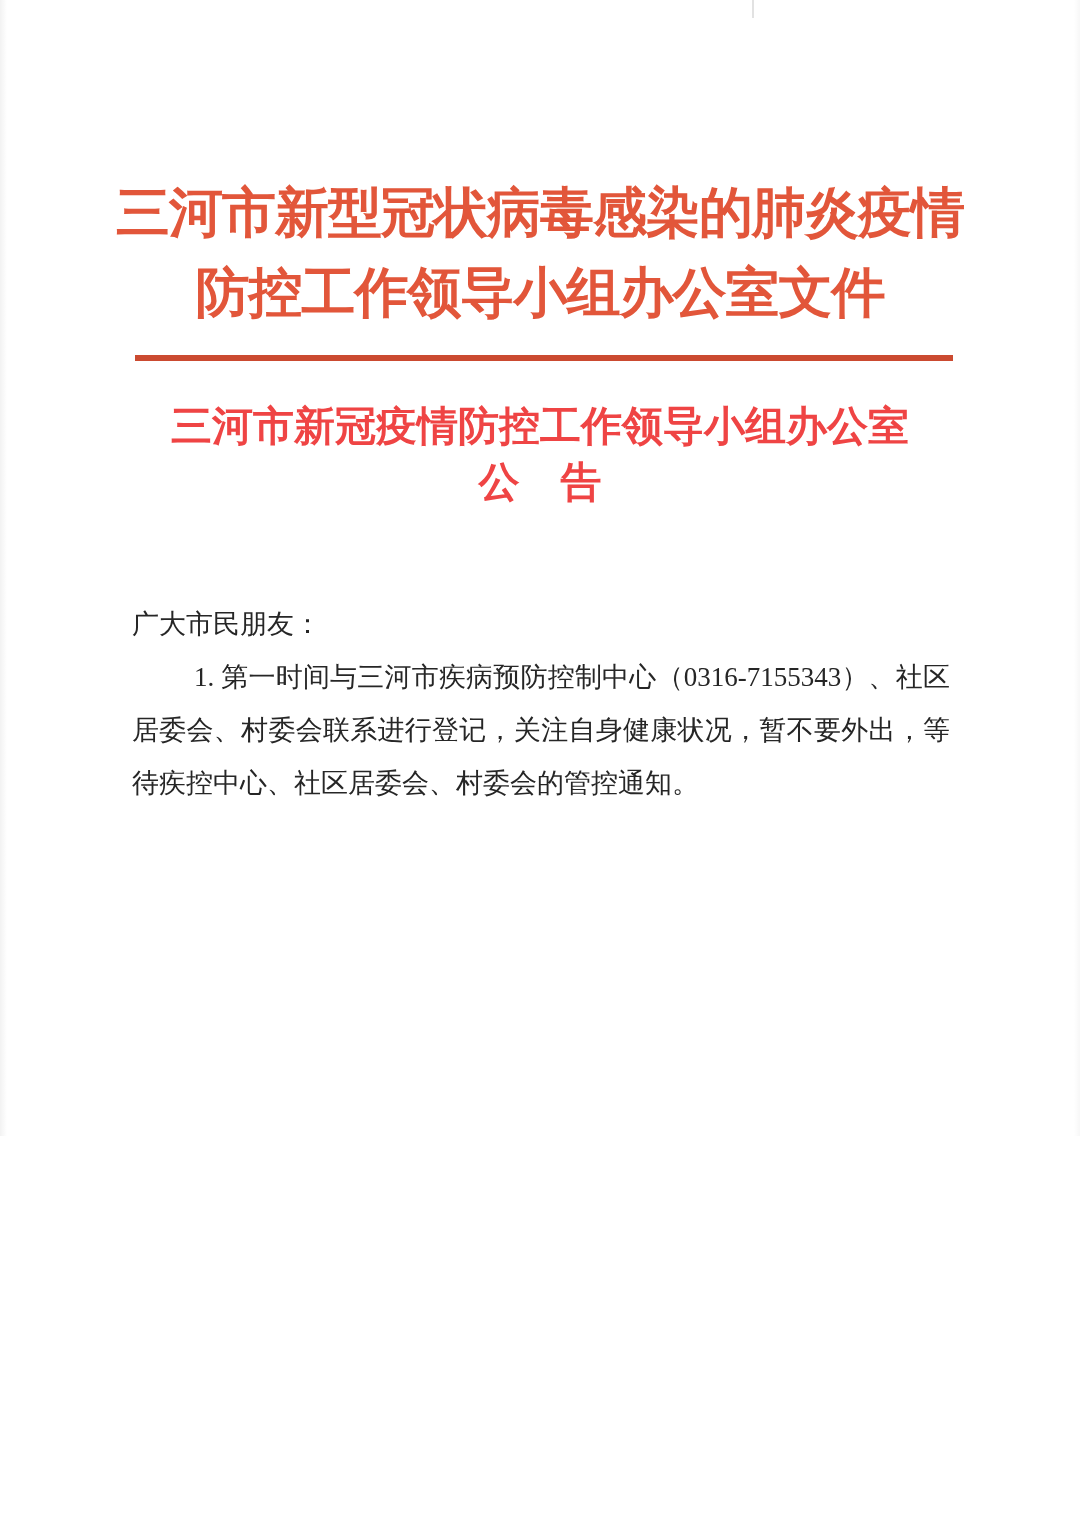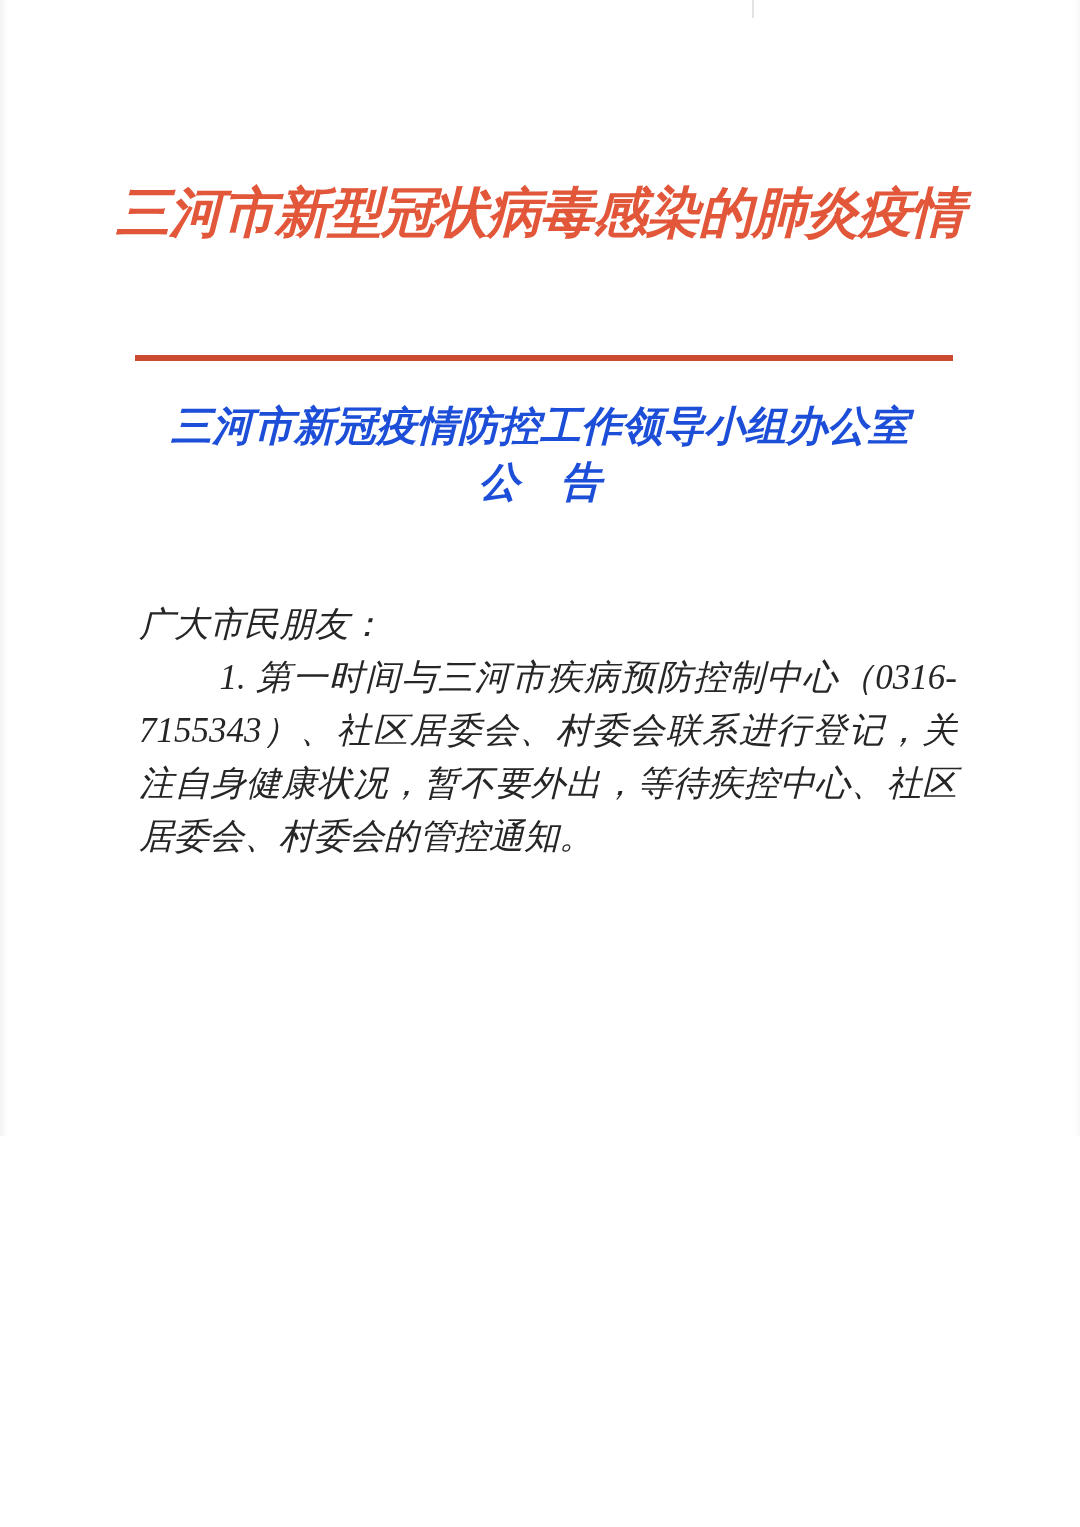--- a/index.html
+++ b/index.html
@@ -7,21 +7,20 @@
     padding: 0;
     background: #ffffff;
   }
   .page {
     position: relative;
     width: 1080px;
     height: 1136px;
     background: #ffffff;
     overflow: hidden;
     font-family: "Liberation Serif", "DejaVu Serif", serif;
-    font-style: italic;
   }
 
   
   .edge-left {
     position: absolute;
     left: 0; top: 0;
     width: 7px; height: 1527px;
     background: linear-gradient(to right, rgba(0,0,0,0.05), rgba(0,0,0,0));
   }
   .edge-right {
@@ -63,34 +62,34 @@
     width: 818px; height: 6px;
     background: #cb4a30;
   }
 
   
   .doc-title {
     position: absolute;
     left: 100px; top: 398px;
     width: 880px;
     text-align: center;
-    color: #1d4ed8;
+    color: #ef4444;
     font-family: "Liberation Serif", "DejaVu Serif", serif;
     font-weight: bold;
     font-size: 41px;
     line-height: 56px;
   }
 
   
   .doc-body {
     position: absolute;
-    left: 139px; top: 598px;
+    left: 132px; top: 598px;
     width: 818px;
     color: #262626;
-    font-size: 35px;
+    font-size: 27px;
     line-height: 53px;
     text-align: justify;
   }
   .doc-body p {
     margin: 0;
   }
   .doc-body p.indent {
     text-indent: 2.3em;
   }
 
@@ -126,20 +125,21 @@
 
 <div class="page">
 
   <div class="edge-left"></div>
   <div class="edge-right"></div>
   <div class="crease-top"></div>
   <div class="crease-bottom"></div>
 
   <div class="letterhead">
     <div>三河市新型冠状病毒感染的肺炎疫情</div>
+    <div>防控工作领导小组办公室文件</div>
   </div>
 
   <div class="red-rule"></div>
 
   <div class="doc-title">
     <div>三河市新冠疫情防控工作领导小组办公室</div>
     <div>公　告</div>
   </div>
 
   <div class="doc-body">

